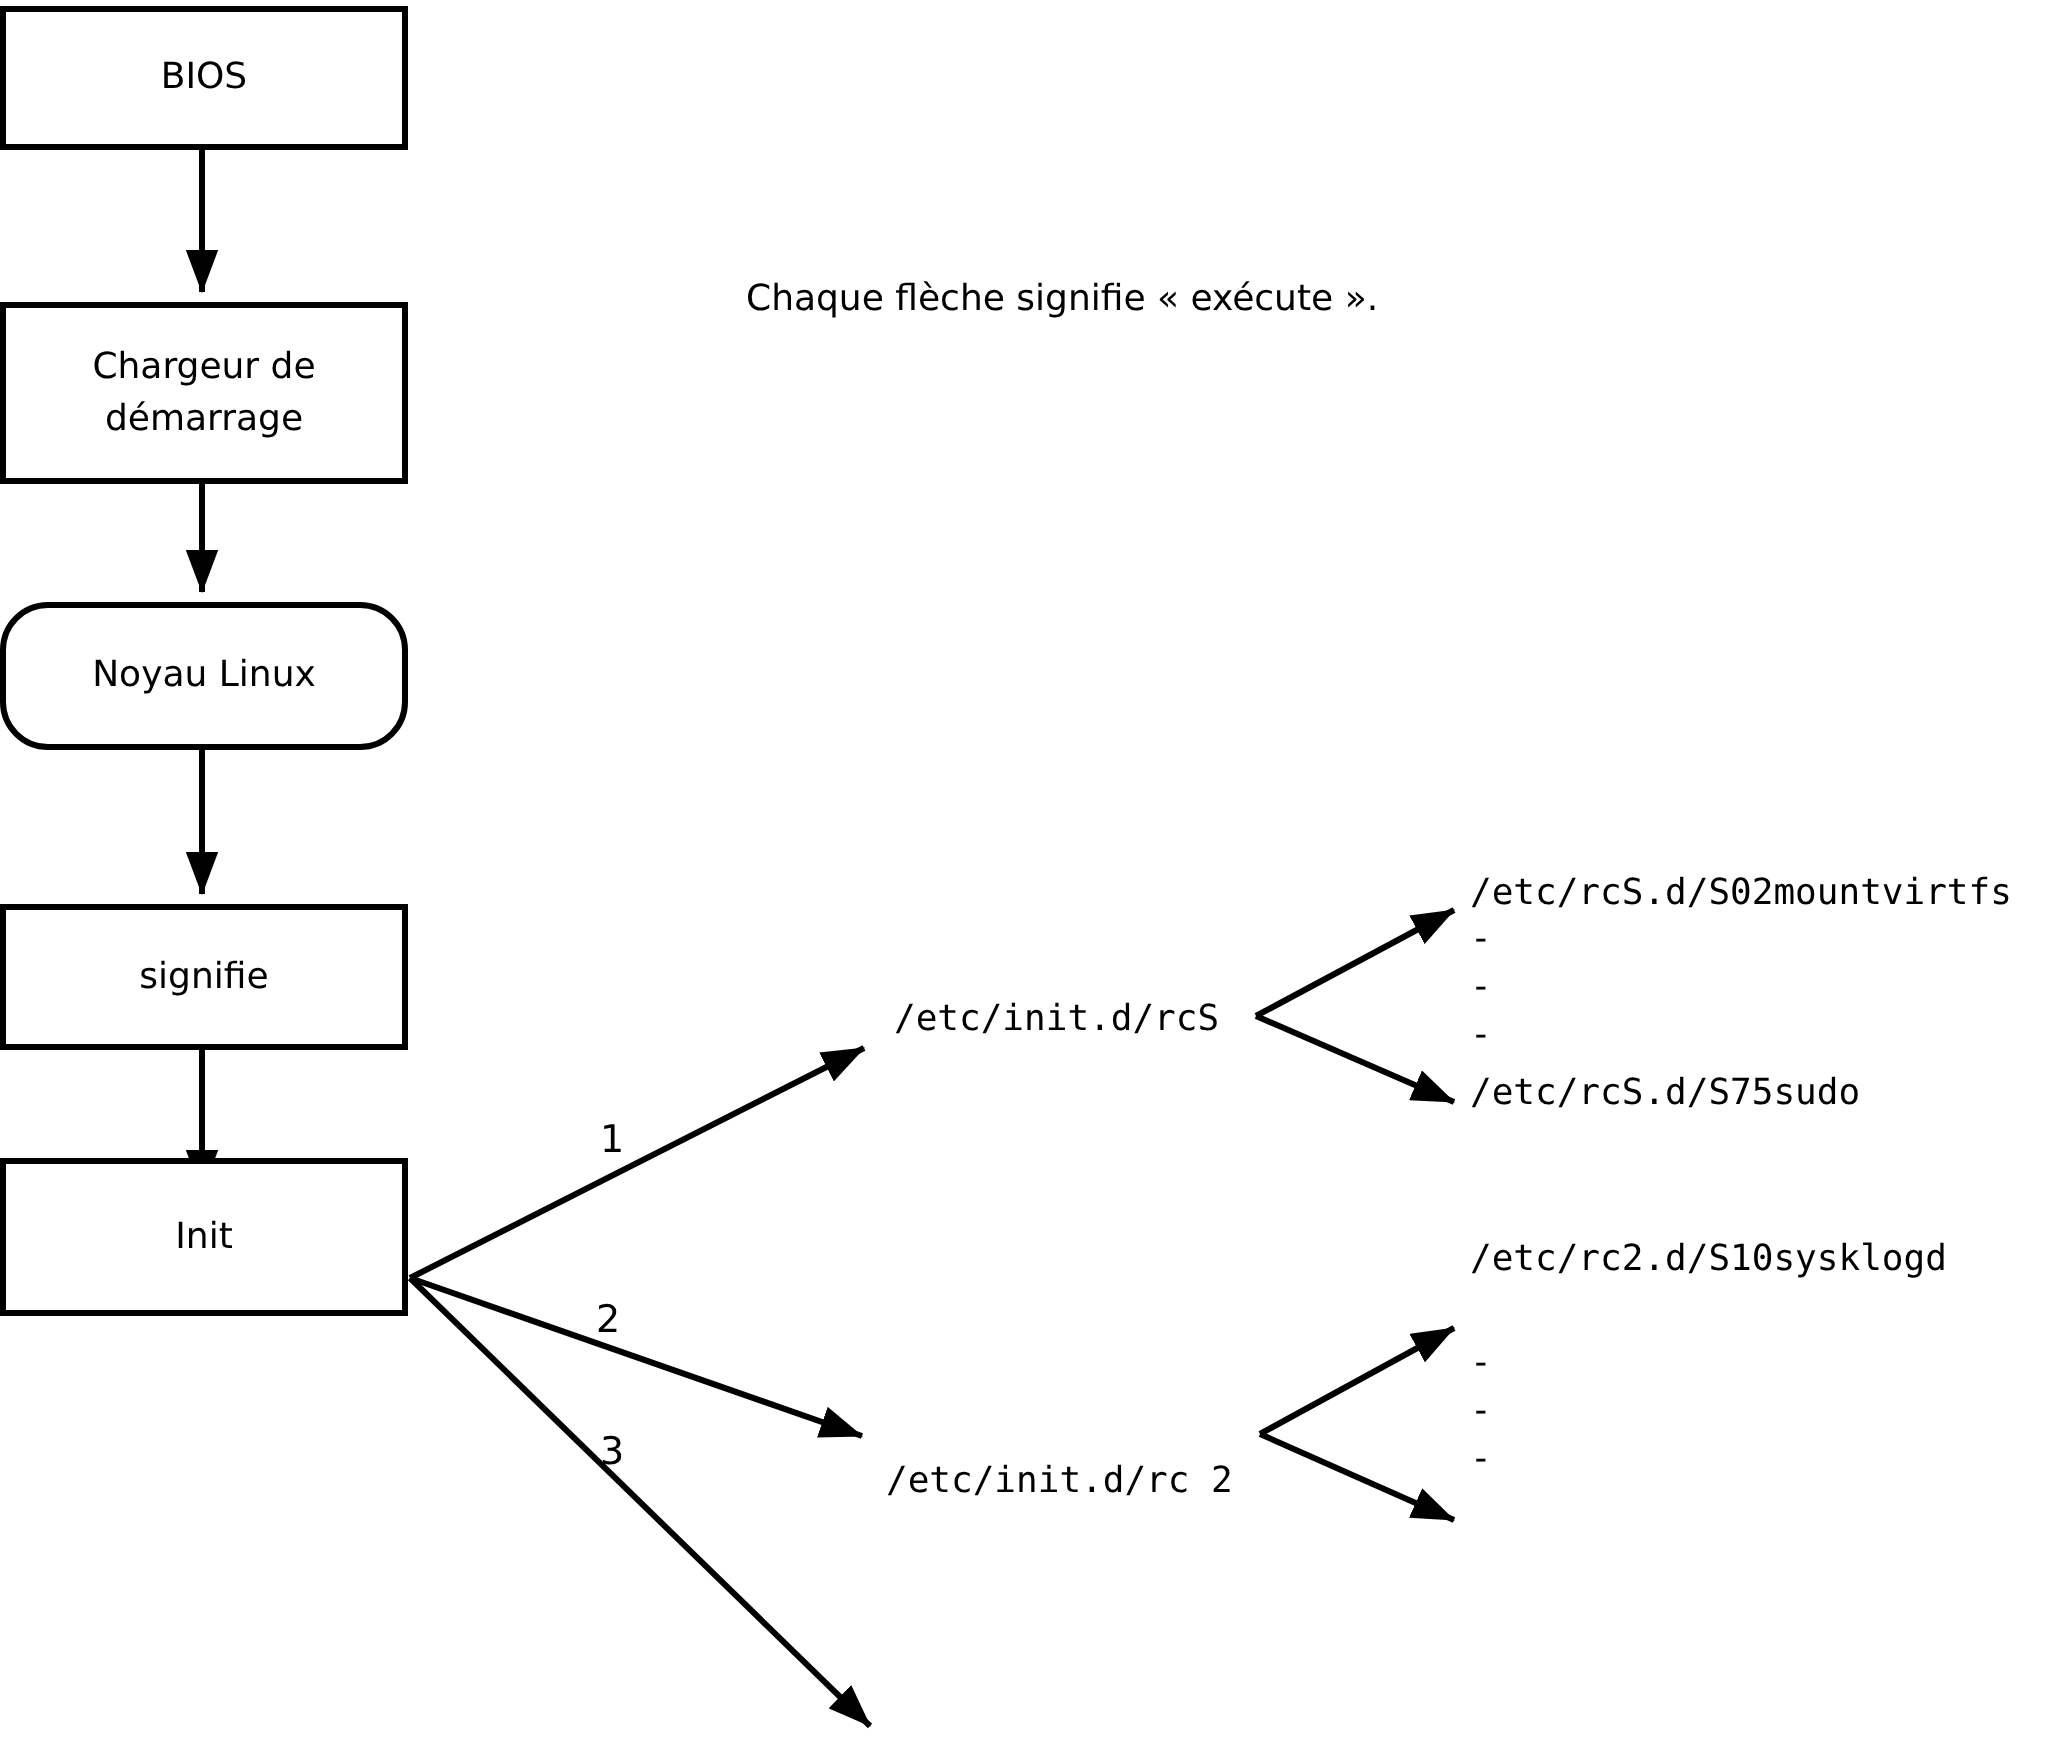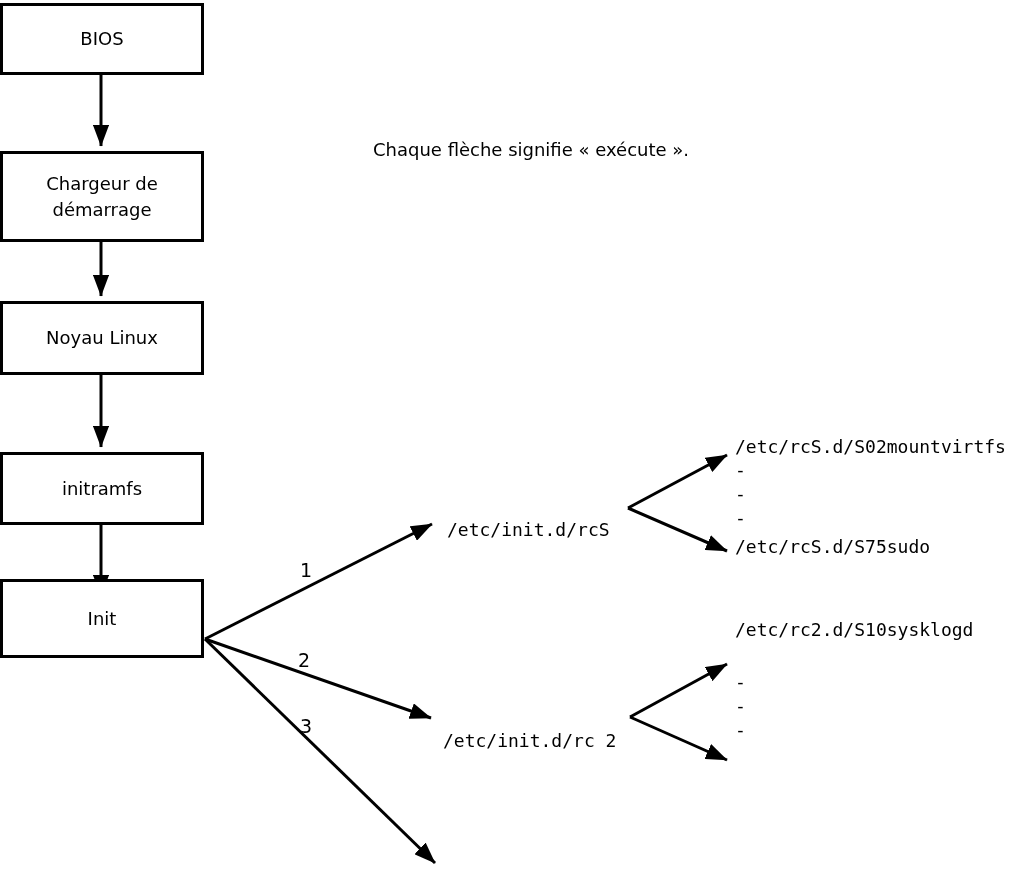--- a/index.html
+++ b/index.html
@@ -90,35 +90,35 @@
   </svg>
 
   <div class="note">Chaque flèche signifie « exécute ».</div>
 
   <div class="box" style="top:3px;   height:72px;">
     <span>BIOS</span>
   </div>
   <div class="box" style="top:151px; height:91px;">
     <span>Chargeur de démarrage</span>
   </div>
-  <div class="box" style="top:301px; height:74px;">
+  <div class="box" style="top:301px; height:74px;border-radius:24px;">
     <span>Noyau Linux</span>
   </div>
   <div class="box" style="top:452px; height:73px;">
-    <span>initramfs</span>
+    <span>signifie</span>
   </div>
   <div class="box" style="top:579px; height:79px;">
     <span>Init</span>
   </div>
 
   <div class="branch-num" style="left:306px; top:570px;">1</div>
   <div class="branch-num" style="left:304px; top:660px;">2</div>
   <div class="branch-num" style="left:306px; top:726px;">3</div>
 
-  <div class="mono" style="left:447px; top:520px;">/etc/init.d/rcS</div>
+  <div class="mono" style="left:447px; top:500px;">/etc/init.d/rcS</div>
   <div class="mono" style="left:443px; top:731px;">/etc/init.d/rc 2</div>
   <div class="mono" style="left:448px; top:852px;margin-top:28px;">getty</div>
 
   <div class="mono" style="left:735px; top:437px;">/etc/rcS.d/S02mountvirtfs</div>
   <div class="mono" style="left:735px; top:460px;">-</div>
   <div class="mono" style="left:735px; top:484px;">-</div>
   <div class="mono" style="left:735px; top:508px;">-</div>
   <div class="mono" style="left:735px; top:537px;">/etc/rcS.d/S75sudo</div>
 
   <div class="mono" style="left:735px; top:620px;">/etc/rc2.d/S10sysklogd</div>

